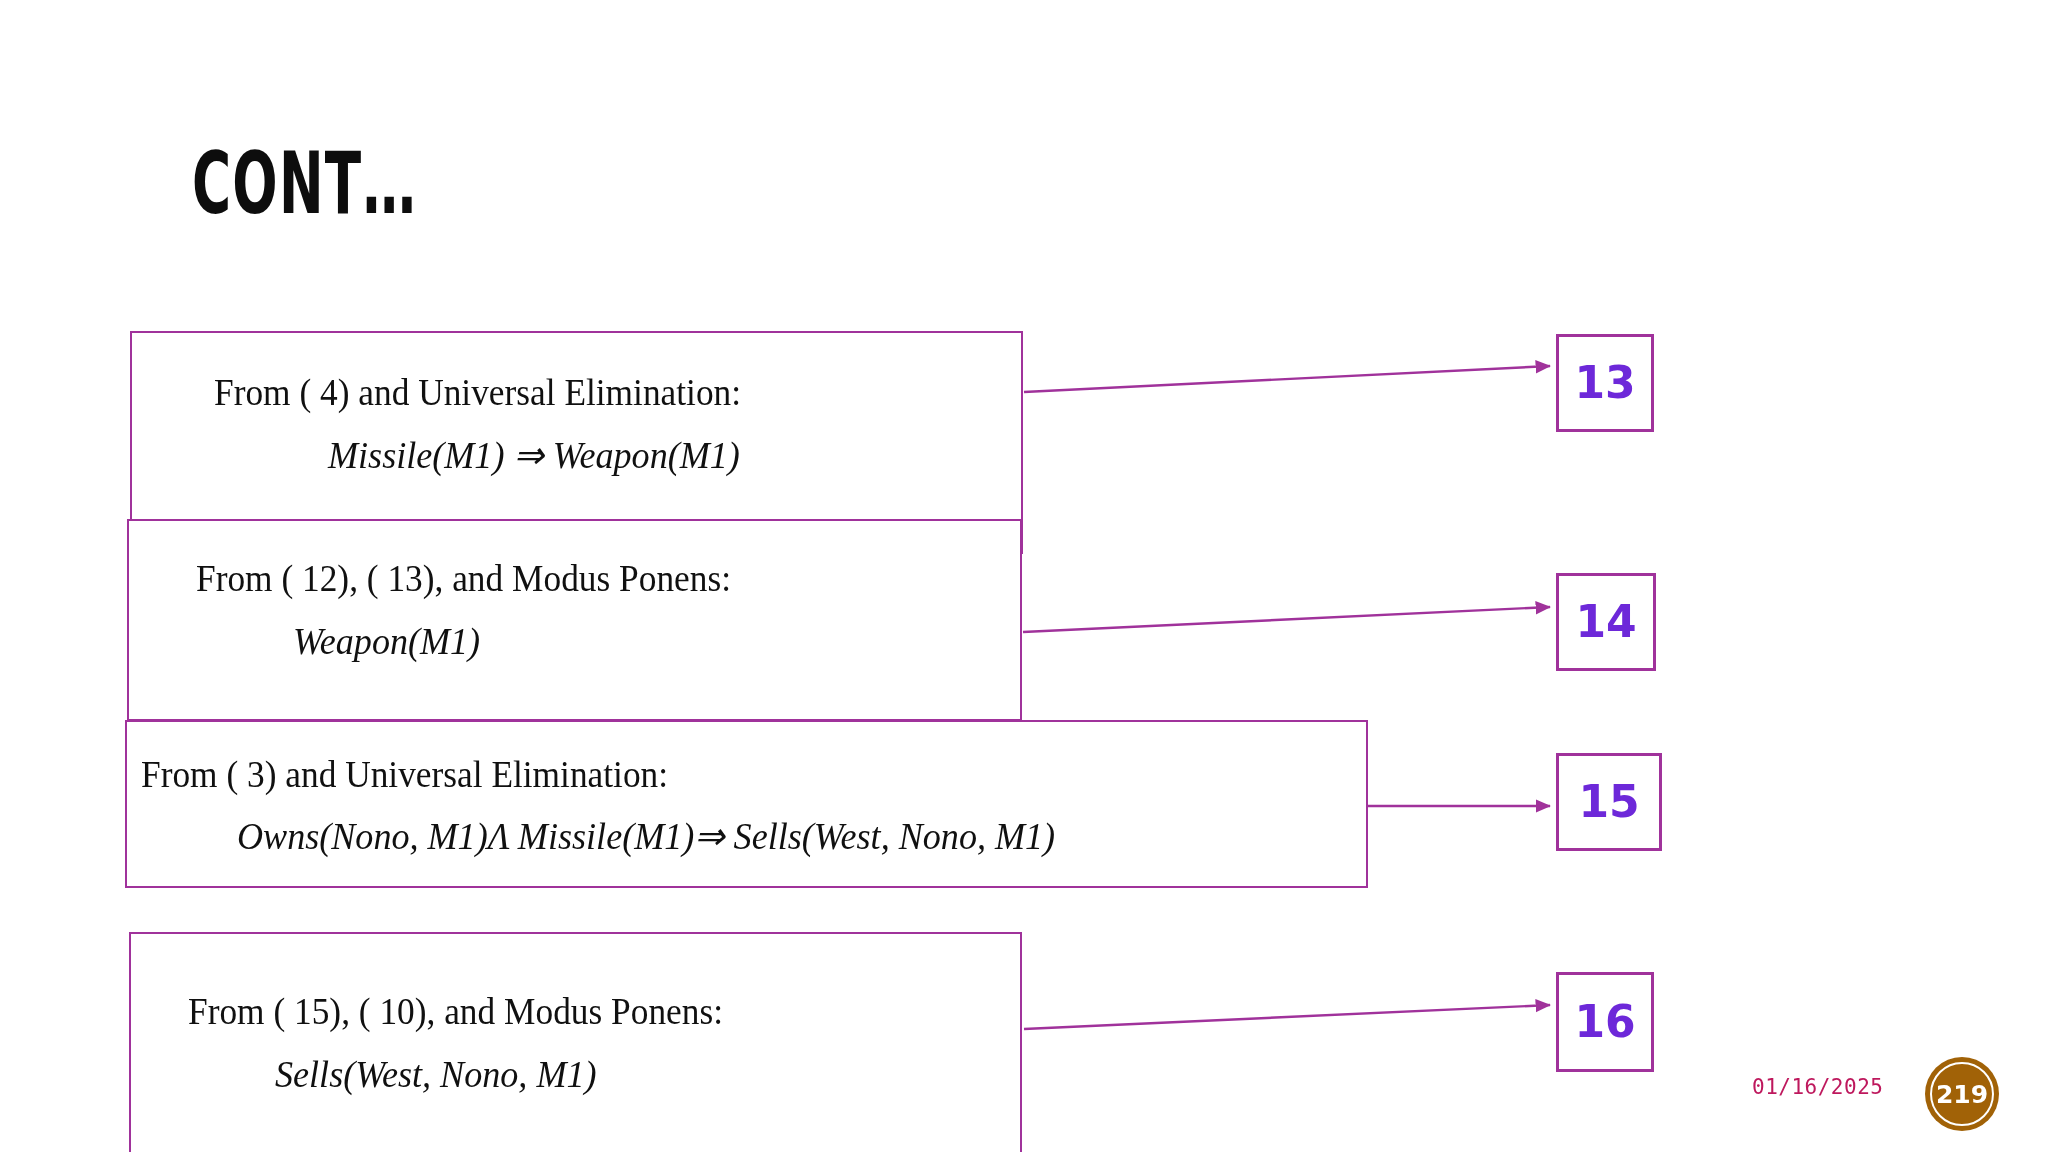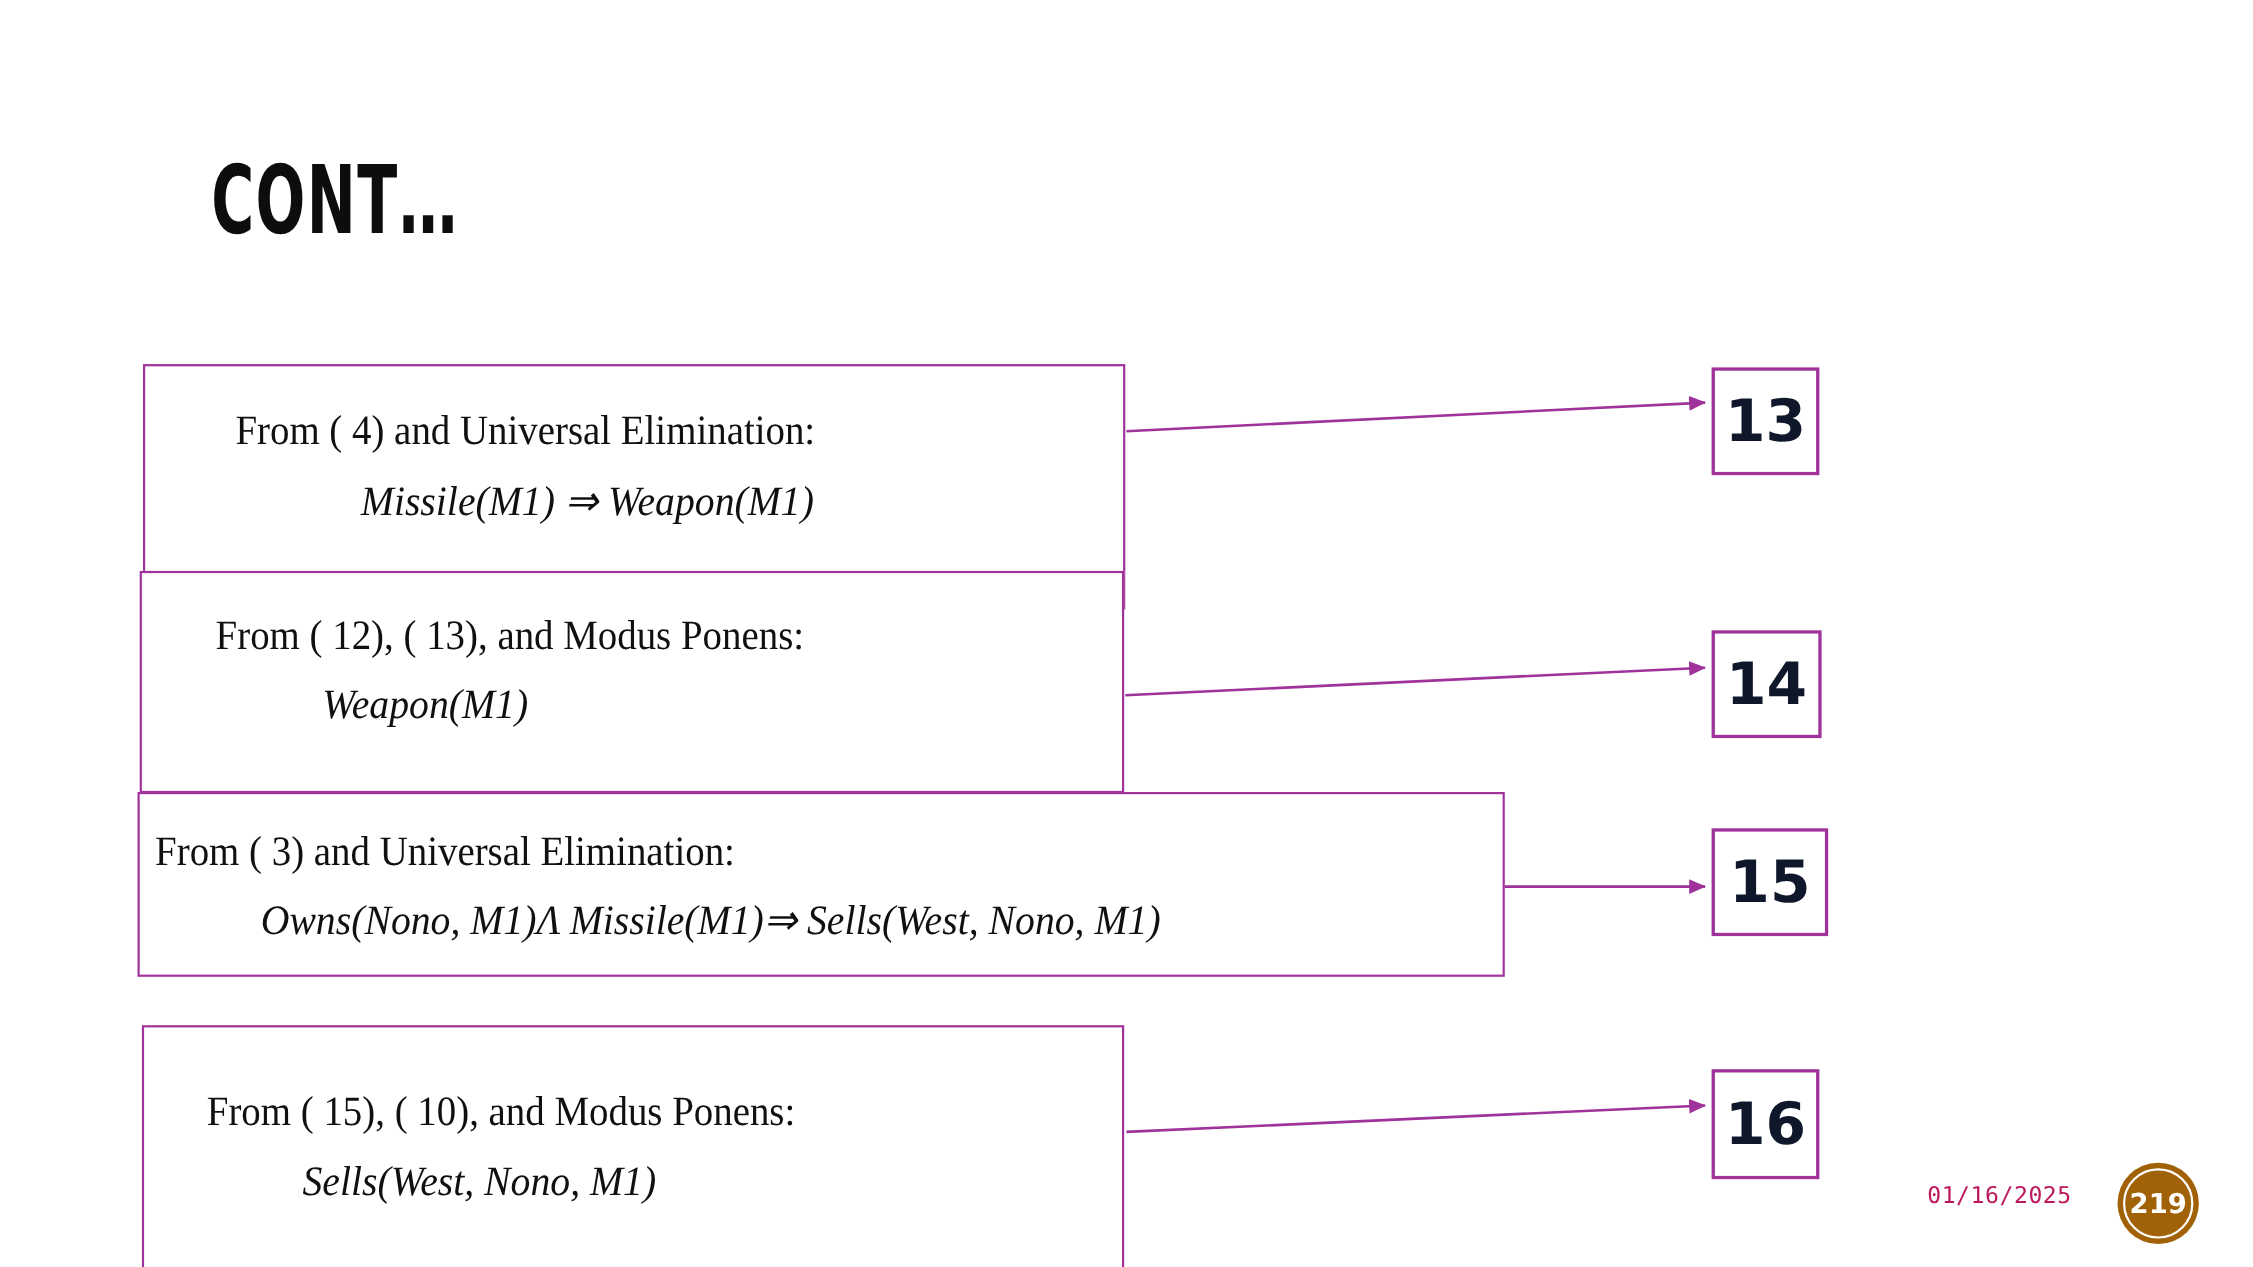--- a/index.html
+++ b/index.html
@@ -78,22 +78,22 @@
     border: 3px solid #A0329B;
     background: #ffffff;
     box-sizing: border-box;
     display: flex;
     align-items: center;
     justify-content: center;
   }
   .callout-num {
     font-family: "DejaVu Sans", sans-serif;
     font-weight: bold;
-    font-size: 53px;
-    color: #0f172a;
+    font-size: 44px;
+    color: #6d28d9;
     line-height: 1;
   }
   #callout-13 { left: 1556px; top: 334px;  width: 98px; height: 98px; }
   #callout-14 { left: 1556px; top: 573px;  width: 100px; height: 98px; }
   #callout-15 { left: 1556px; top: 753px;  width: 106px; height: 98px; }
   #callout-16 { left: 1556px; top: 972px;  width: 98px; height: 100px; }
 
   
   #arrows {
     position: absolute;

